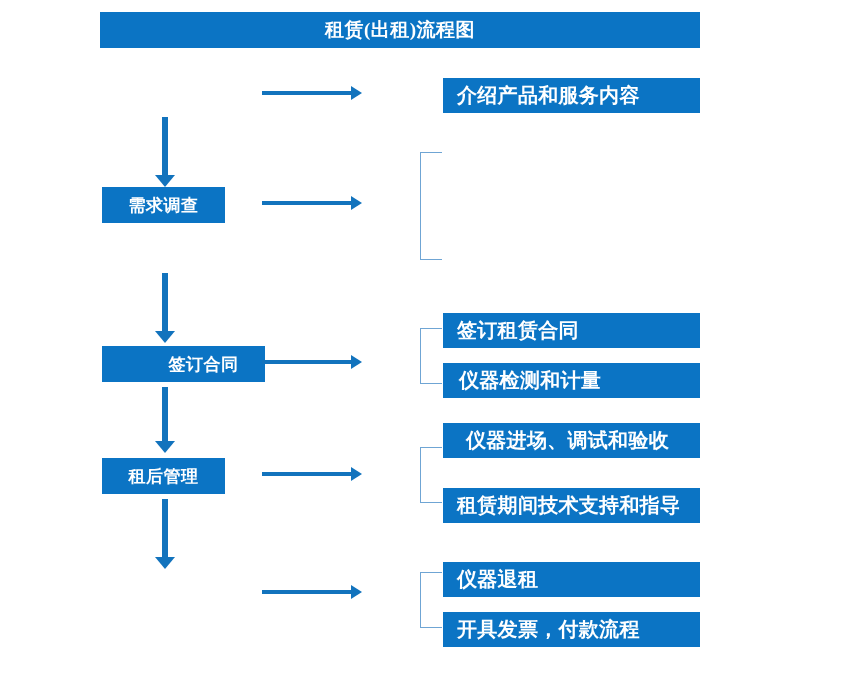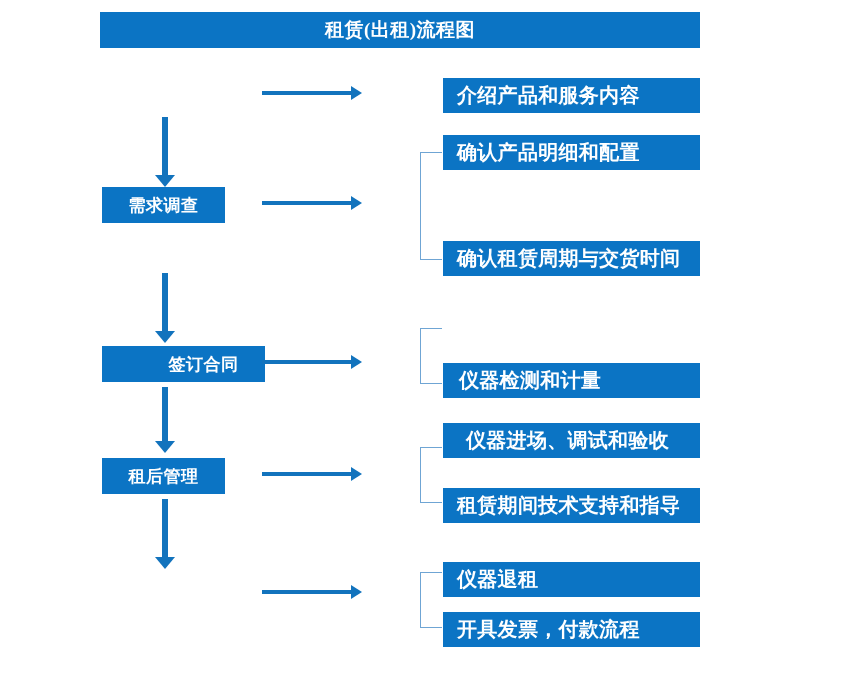--- a/index.html
+++ b/index.html
@@ -146,37 +146,36 @@
 
   <div class="stage-box" style="top:187px;">需求调查</div>
 
   <div class="h-arrow" style="left:262px; top:196px; width:100px;">
     <div class="shaft" style="width:89px;"></div>
     <div class="head" style="left:89px;"></div>
   </div>
 
   <div class="bracket" style="top:152px; height:108px;"></div>
 
-  <div class="detail-box" style="top:135px;">确认产品明细和配置</div>
-  <div class="detail-box" style="top:241px;">确认租赁周期与交货时间</div>
 
   <div class="v-arrow" style="left:155px; top:273px; height:70px;">
     <div class="shaft" style="height:58px;"></div>
     <div class="head"></div>
   </div>
 
   <div class="stage-box" style="top:346px;padding-left:40px;">签订合同</div>
 
   <div class="h-arrow" style="left:262px; top:355px; width:100px;">
     <div class="shaft" style="width:89px;"></div>
     <div class="head" style="left:89px;"></div>
   </div>
 
   <div class="bracket" style="top:328px; height:56px;"></div>
 
+  <div class="detail-box" style="top:313px;">签订租赁合同</div>
   <div class="detail-box" style="top:363px;padding-left:16px;">仪器检测和计量</div>
 
   <div class="v-arrow" style="left:155px; top:387px; height:66px;">
     <div class="shaft" style="height:54px;"></div>
     <div class="head"></div>
   </div>
 
   <div class="stage-box" style="top:458px;">租后管理</div>
 
   <div class="h-arrow" style="left:262px; top:467px; width:100px;">

